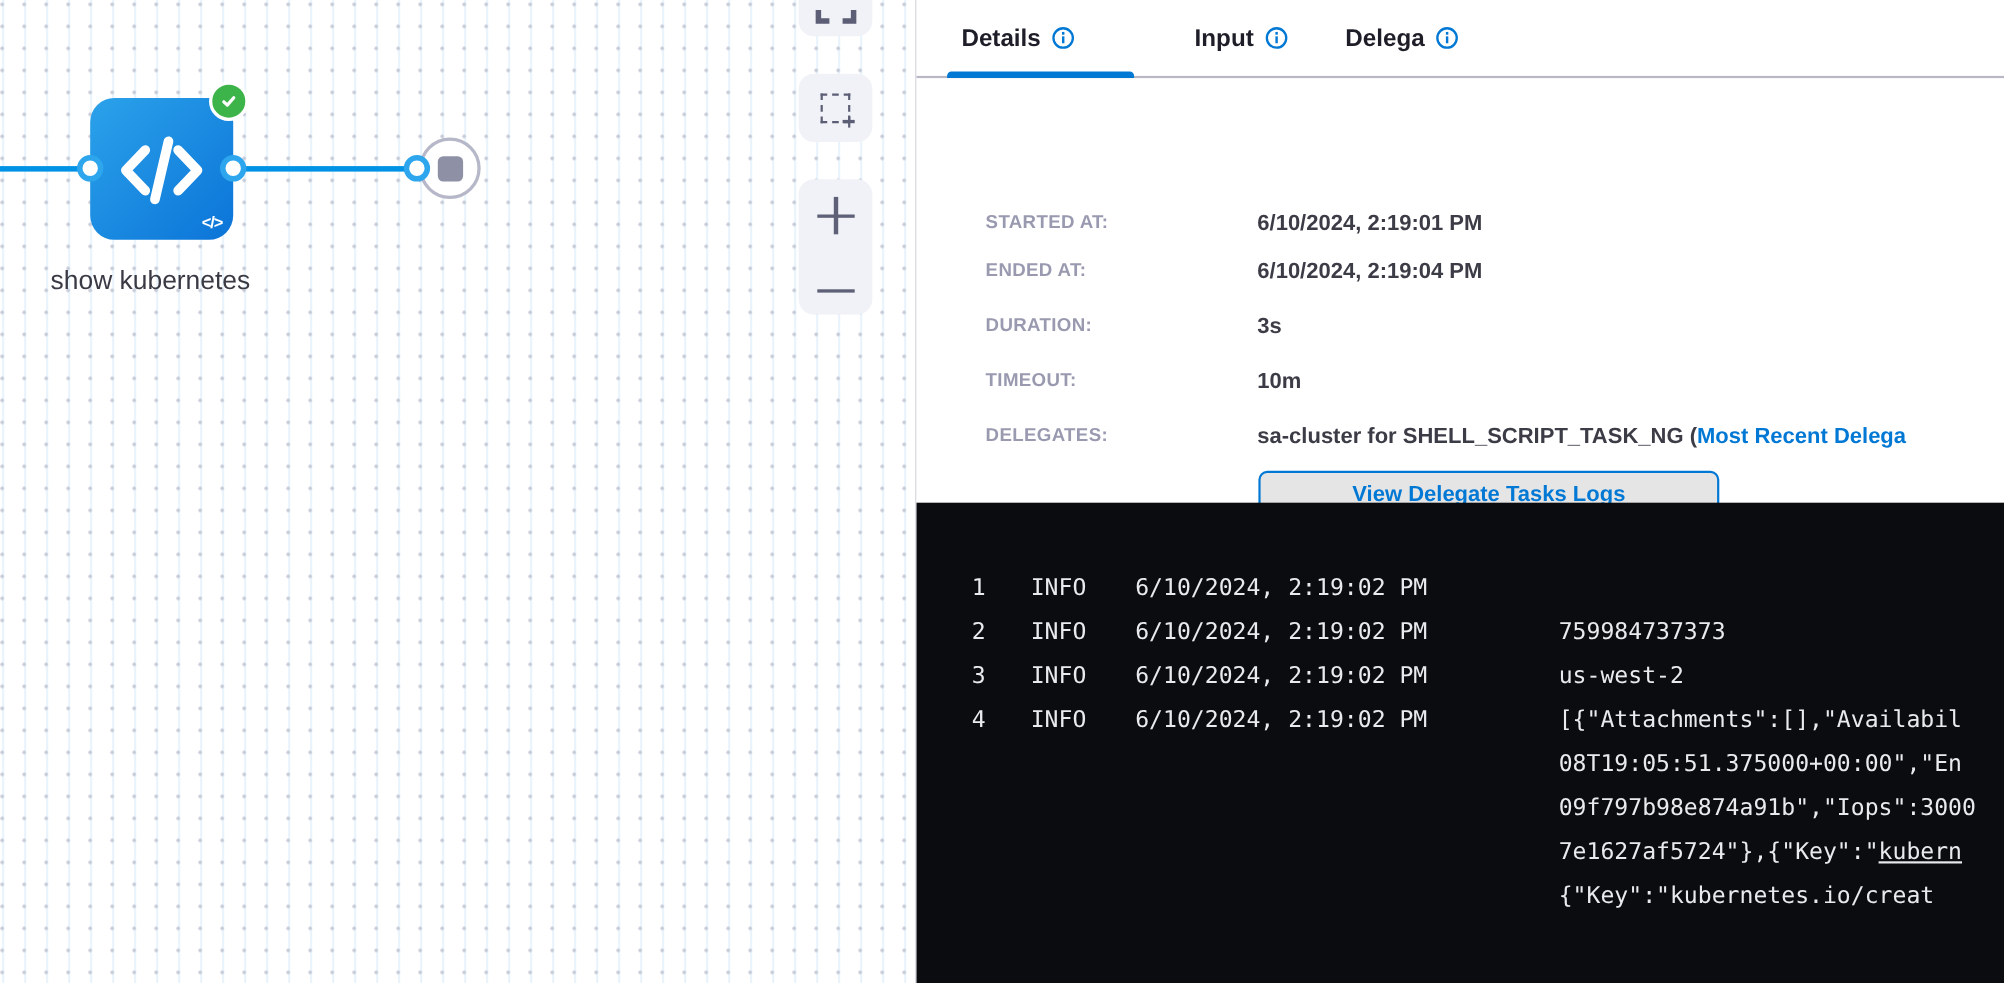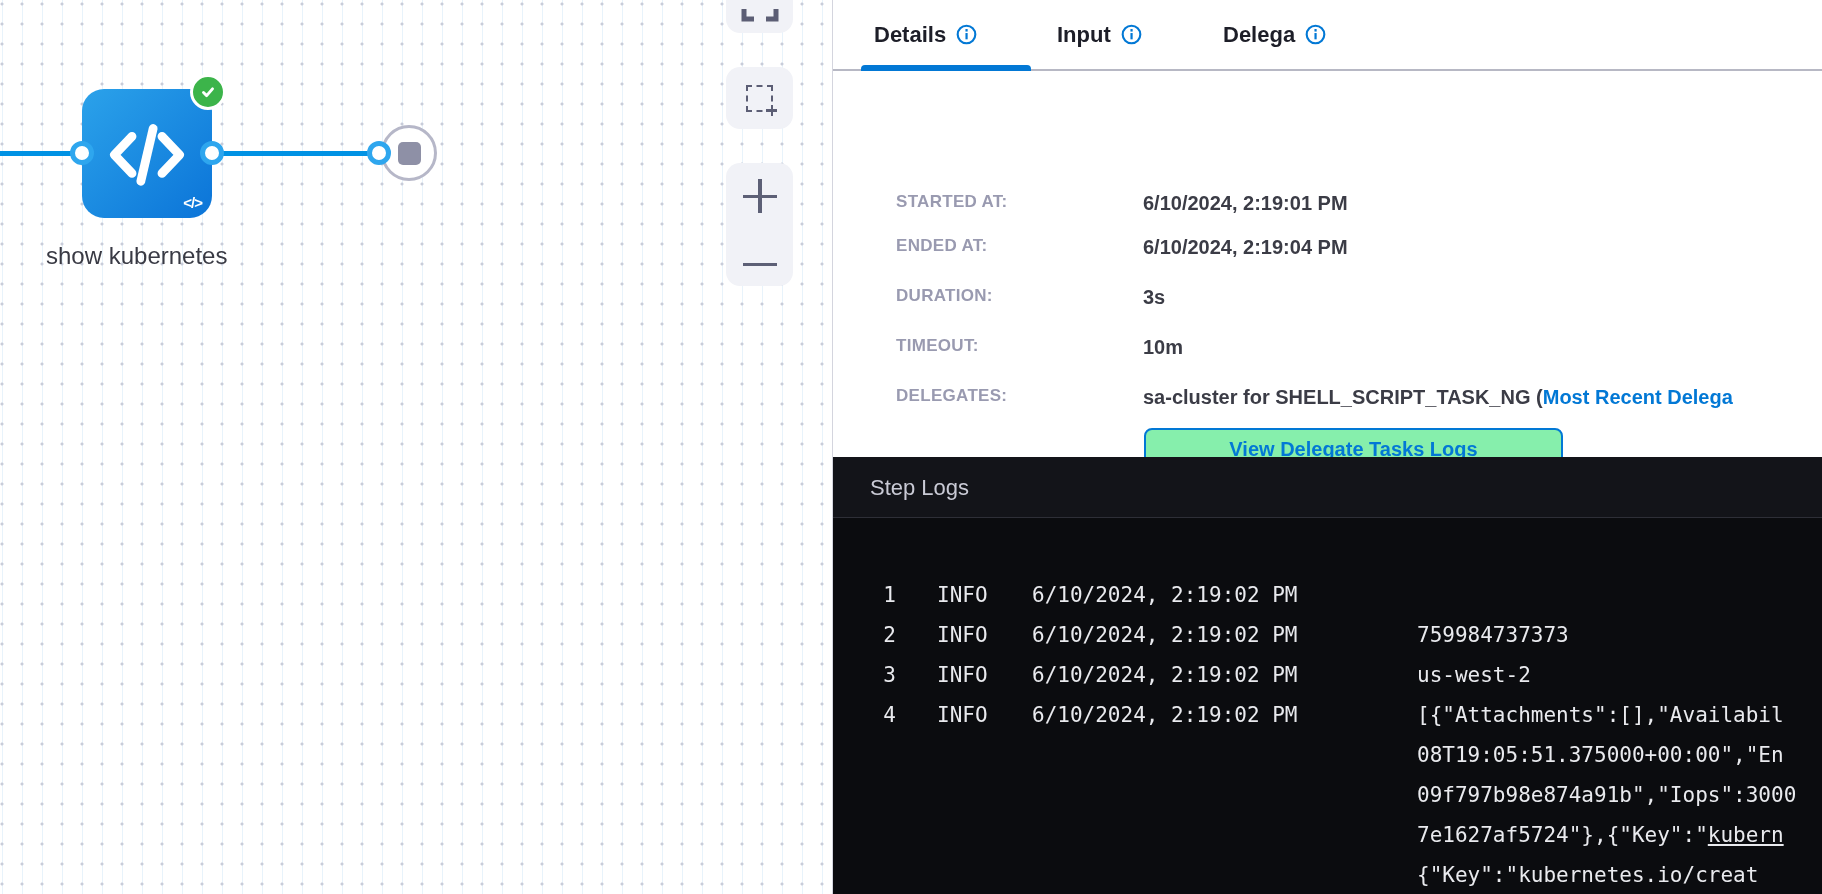--- a/index.html
+++ b/index.html
@@ -50,32 +50,32 @@
   .plus::after { left:15.5px; top:0; width:3.5px; height:34px; }
   .minus { width:34px; height:3.5px; background:#5d6076; }
 
   
   .panel { position:absolute; left:832px; top:0; width:990px; height:894px; background:#fff;
     border-left:1px solid #d4d5de; overflow:hidden; }
   .tabbar { position:relative; height:71px; border-bottom:2px solid #b7b8c4; }
   .tab { position:absolute; top:0; height:69px; display:flex; align-items:center; gap:10px;
     font-size:22px; font-weight:700; color:#1d1e28; cursor:pointer; }
   .tab-details { left:41px; }
-  .tab-input { left:224px;justify-content:space-between; }
+  .tab-input { left:253px;justify-content:space-between; }
   .tab-output { left:390px; }
   .tab-underline { position:absolute; left:28px; bottom:-2px; width:170px; height:6px;
     background:#0278d5; border-radius:4px 4px 0 0; z-index:2; }
   .info-icon { display:inline-flex; }
 
   .details { position:relative; }
   .drow { position:absolute; white-space:nowrap; }
   .dlabel { position:absolute; left:63px; font-size:17px; font-weight:700; color:#999ab0; letter-spacing:.3px; }
   .dvalue { position:absolute; left:310px; font-size:20px; font-weight:700; color:#3b3c46; white-space:nowrap; }
   .dlink { color:#0278d5; cursor:pointer; }
-  .delegate-btn { position:absolute; left:311px; top:357px; width:419px; height:43px; background:#86efac;
+  .delegate-btn { position:absolute; left:311px; top:357px; width:419px; height:43px; background:#e5e5e5;
     border:2px solid #0278d5; border-radius:8px; color:#0278d5; font-size:20px; font-weight:700;
     font-family:"Liberation Sans", sans-serif; cursor:pointer; }
 
   
   .steplogs { position:absolute; left:0; top:457px; width:990px; bottom:0; background:#0b0c0f; }
   .steplogs-header { height:61px; line-height:61px; background:#131419; border-bottom:1px solid #2e2f37;
     padding-left:37px; color:#c9cad5; font-size:22px; }
   .logbody { padding-top:57px; font-family:"DejaVu Sans Mono", monospace; font-size:21px; color:#e9eaee; }
   .logline { position:relative; height:40px; line-height:40px; white-space:nowrap; }
   .lnum  { position:absolute; left:47px; width:16px; text-align:right; }
@@ -189,21 +189,20 @@
         <span class="dvalue">10m</span>
       </div>
       <div class="drow" style="top:315px">
         <span class="dlabel">DELEGATES:</span>
         <span class="dvalue"><span>sa-cluster for SHELL_SCRIPT_TASK_NG (</span><span class="dlink">Most Recent Delega</span></span>
       </div>
       <button class="delegate-btn">View Delegate Tasks Logs</button>
     </div>
 
     <div class="steplogs">
-      <div class="steplogs-header">Step Logs</div>
       <div class="logbody">
         <div class="logline">
           <span class="lnum">1</span>
           <span class="llvl">INFO</span>
           <span class="ltime">6/10/2024, 2:19:02 PM</span>
         </div>
         <div class="logline">
           <span class="lnum">2</span>
           <span class="llvl">INFO</span>
           <span class="ltime">6/10/2024, 2:19:02 PM</span>

